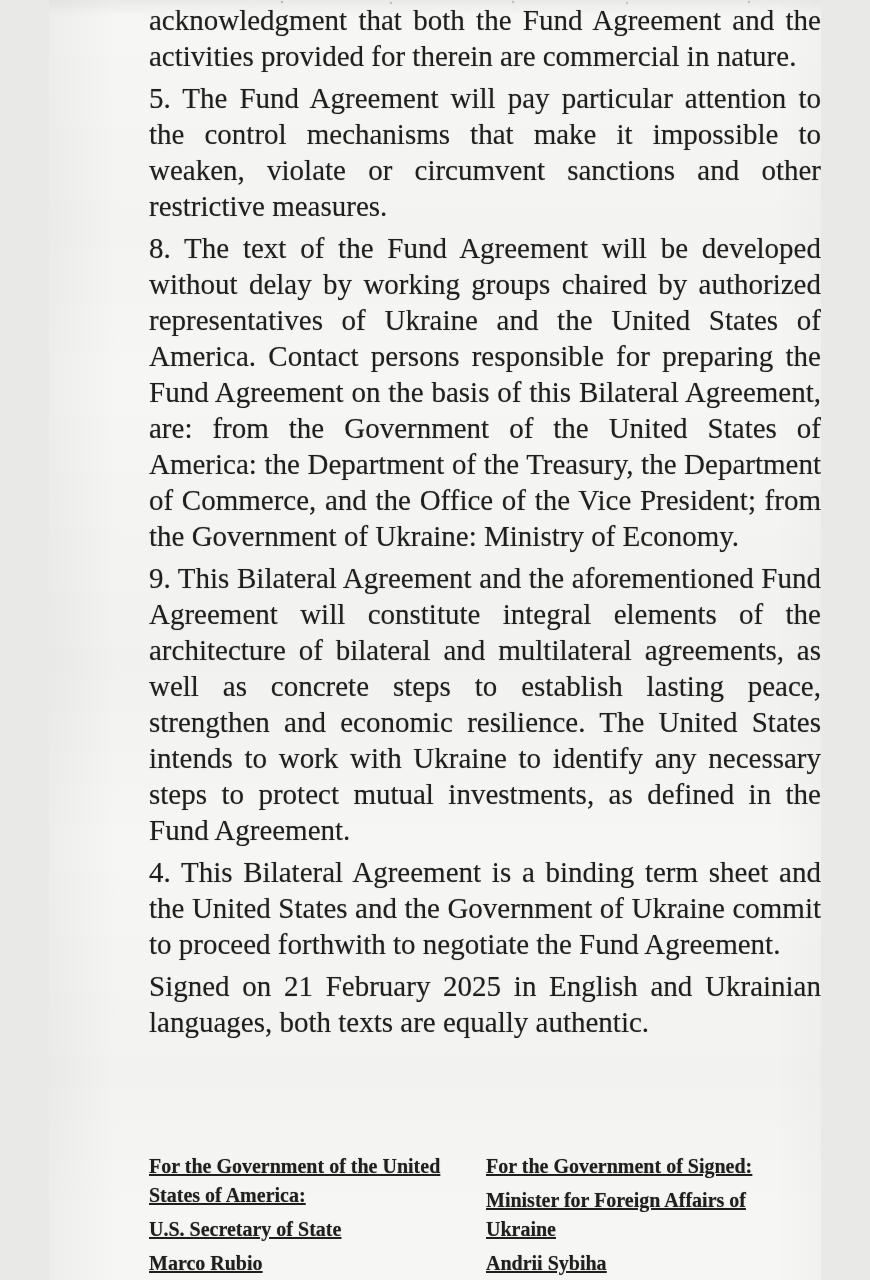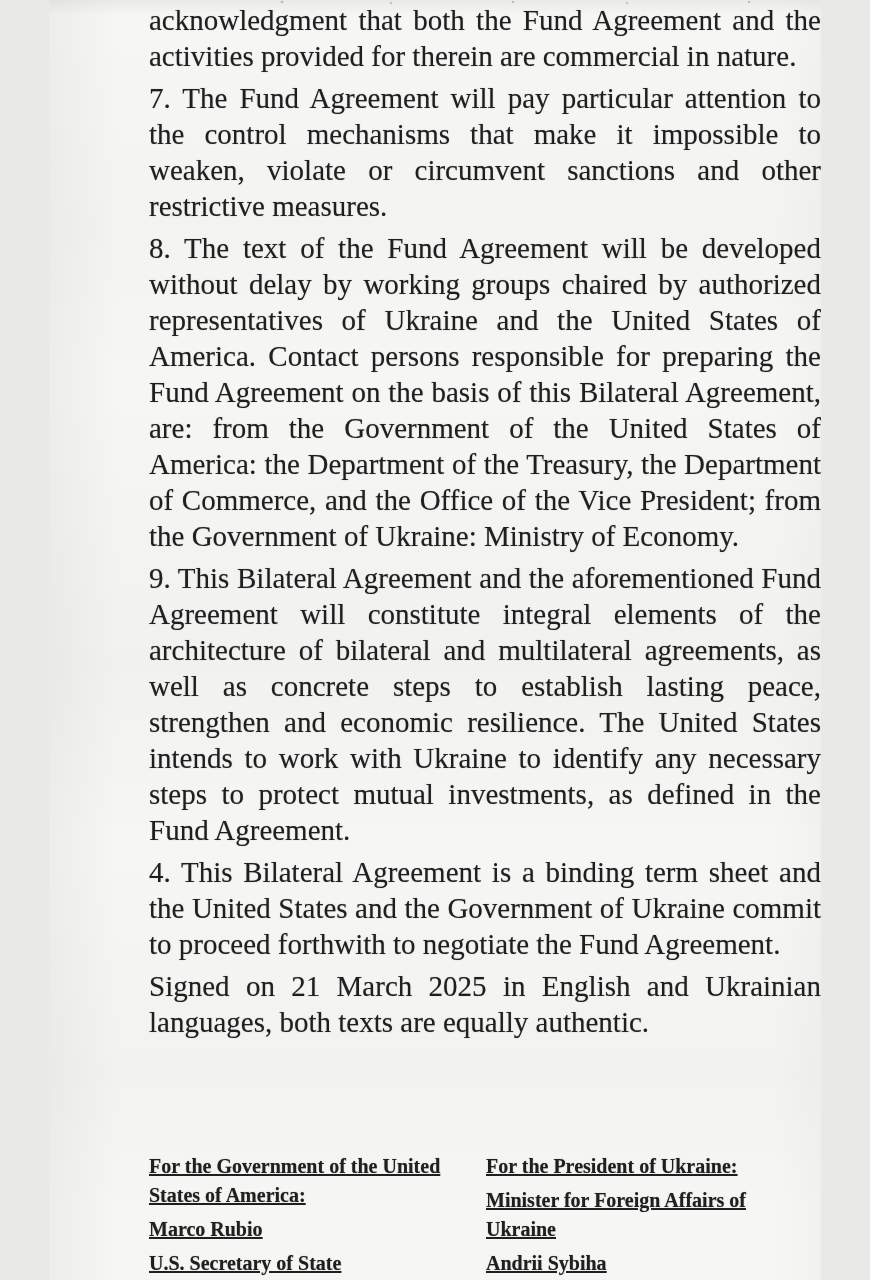--- a/index.html
+++ b/index.html
@@ -74,33 +74,33 @@
 </style>
 </head>
 <body>
 
 <div class="page" style="background: rgb(246, 246, 244);">
 
   <div class="scan-specks"></div>
 
   <div class="body-text" style="color: rgb(31, 31, 31);">
     <p>acknowledgment that both the Fund Agreement and the activities provided for therein are commercial in nature.</p>
-    <p>7. The Fund Agreement will pay particular attention to the control mechanisms that make it impossible to weaken, violate or circumvent sanctions and other restrictive measures.</p>
+    <p>5. The Fund Agreement will pay particular attention to the control mechanisms that make it impossible to weaken, violate or circumvent sanctions and other restrictive measures.</p>
     <p>8. The text of the Fund Agreement will be developed without delay by working groups chaired by authorized representatives of Ukraine and the United States of America. Contact persons responsible for preparing the Fund Agreement on the basis of this Bilateral Agreement, are: from the Government of the United States of America: the Department of the Treasury, the Department of Commerce, and the Office of the Vice President; from the Government of Ukraine: Ministry of Economy.</p>
     <p>9. This Bilateral Agreement and the aforementioned Fund Agreement will constitute integral elements of the architecture of bilateral and multilateral agreements, as well as concrete steps to establish lasting peace, strengthen and economic resilience. The United States intends to work with Ukraine to identify any necessary steps to protect mutual investments, as defined in the Fund Agreement.</p>
     <p>4. This Bilateral Agreement is a binding term sheet and the United States and the Government of Ukraine commit to proceed forthwith to negotiate the Fund Agreement.</p>
-    <p>Signed on 21 March 2025 in English and Ukrainian languages, both texts are equally authentic.</p>
+    <p>Signed on 21 February 2025 in English and Ukrainian languages, both texts are equally authentic.</p>
   </div>
 
   <div class="signatures" style="color: rgb(31, 31, 31);">
     <div class="sig-col left">
       <p>For the Government of the United States of America:</p>
+      <p>U.S. Secretary of State</p>
       <p>Marco Rubio</p>
-      <p>U.S. Secretary of State</p>
     </div>
     <div class="sig-col right">
-      <p>For the President of Ukraine:</p>
+      <p>For the Government of Signed:</p>
       <p>Minister for Foreign Affairs of Ukraine</p>
       <p>Andrii Sybiha</p>
     </div>
   </div>
 
 </div>
 
 </body></html>

